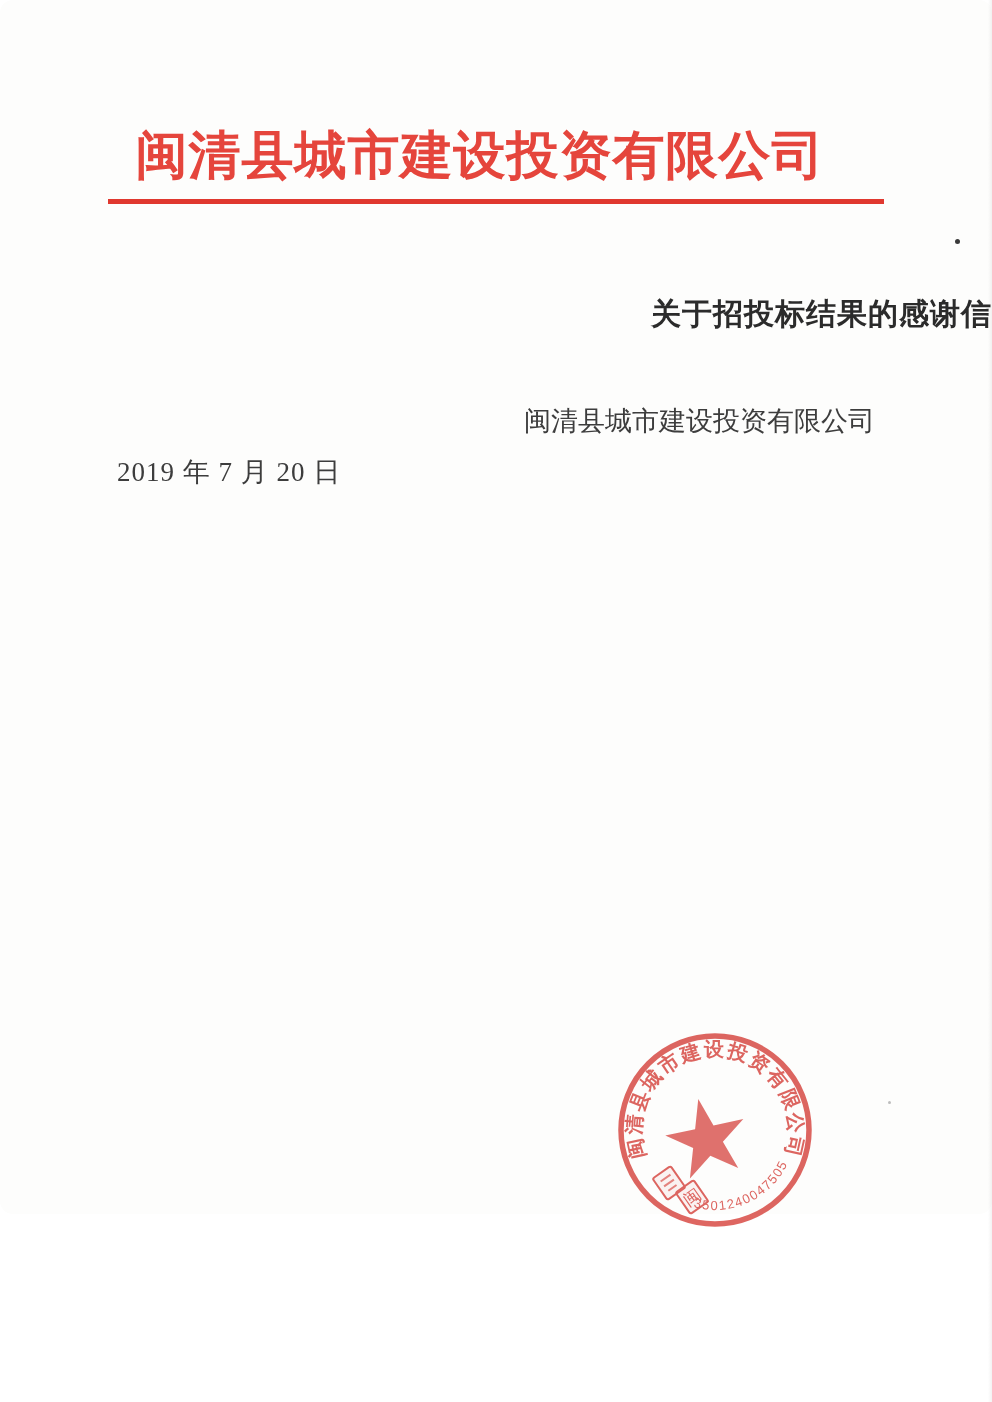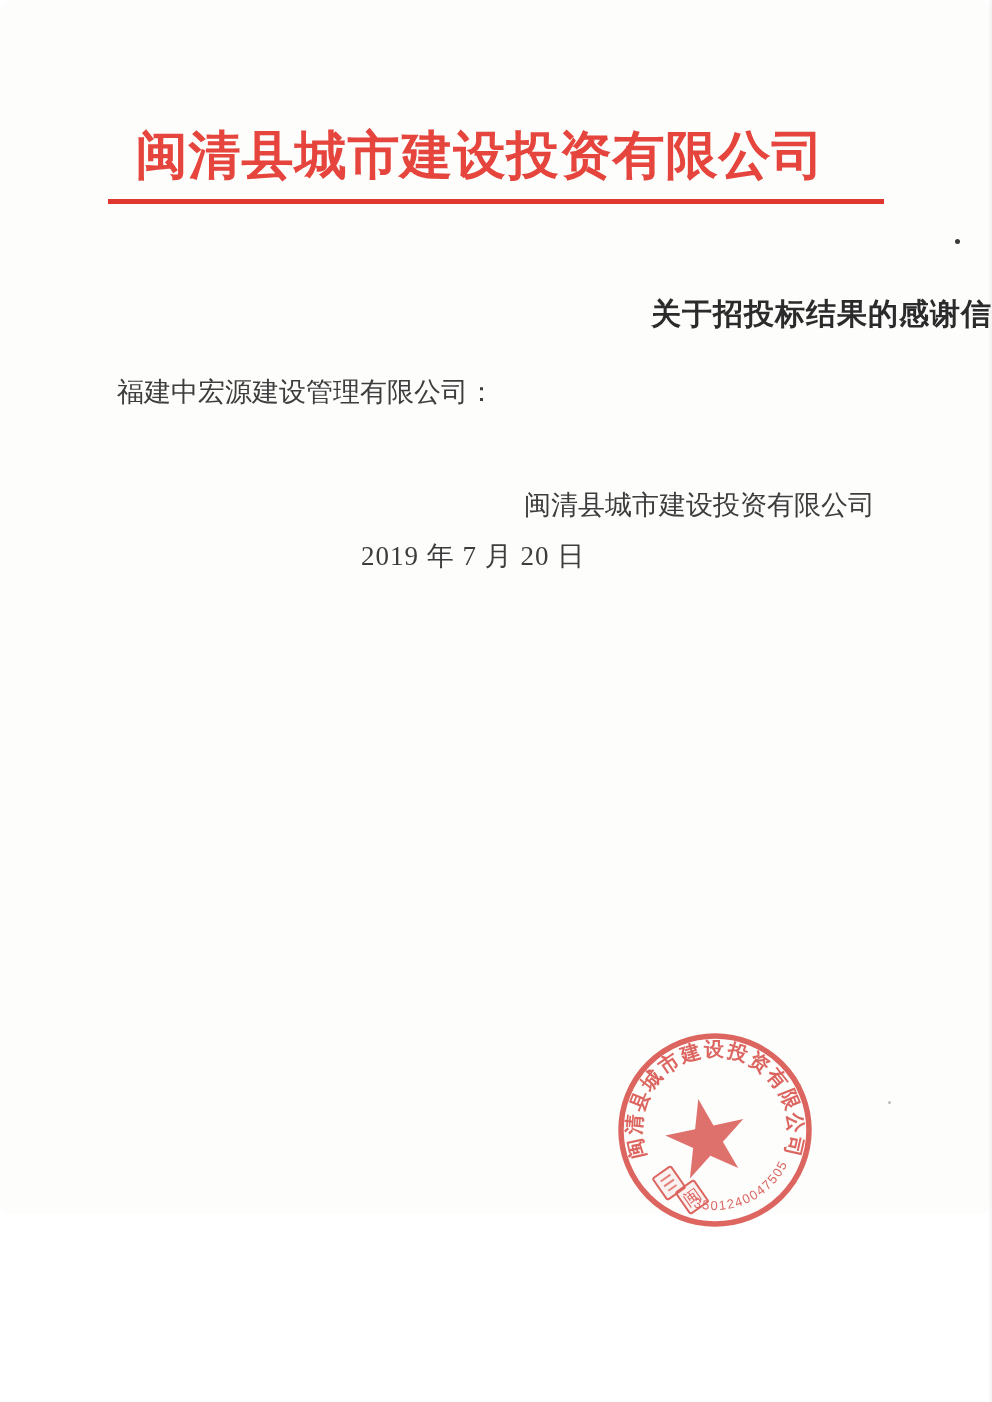--- a/index.html
+++ b/index.html
@@ -61,21 +61,21 @@
   
   .signoff-company{
     margin-top:66px;
     text-align:right;
     font-size:27px;
     line-height:46px;
     white-space:nowrap;
   }
   .signoff-date{
     margin-top:5px;
-    text-align:center;
+    text-align:left;
     font-size:27px;
     line-height:46px;
     letter-spacing:1px;
     padding-right:46px;
     white-space:nowrap;
   }
   
   .seal{
     position:absolute;
     left:605px;top:1020px;
@@ -106,21 +106,20 @@
 
 <div class="page">
 
   <div class="letterhead">闽清县城市建设投资有限公司</div>
 
   <div class="letterhead-rule"></div>
 
   <h1 class="doc-title">关于招投标结果的感谢信</h1>
 
   <div class="letter-body">
-    <p class="salutation">福建中宏源建设管理有限公司：</p>
 
     <div class="signoff-company">闽清县城市建设投资有限公司</div>
     <div class="signoff-date">2019 年 7 月 20 日</div>
   </div>
 
   <svg class="seal" viewBox="0 0 220 220" xmlns="http://www.w3.org/2000/svg">
     <defs>
       <path id="sealArcTop" d="M 39.6 132.9 A 74 74 0 1 1 180.4 132.9" fill="none"></path>
       <path id="sealArcBottom" d="M 89.3 187.3 A 80 80 0 0 0 182.5 143.8" fill="none"></path>
     </defs>

